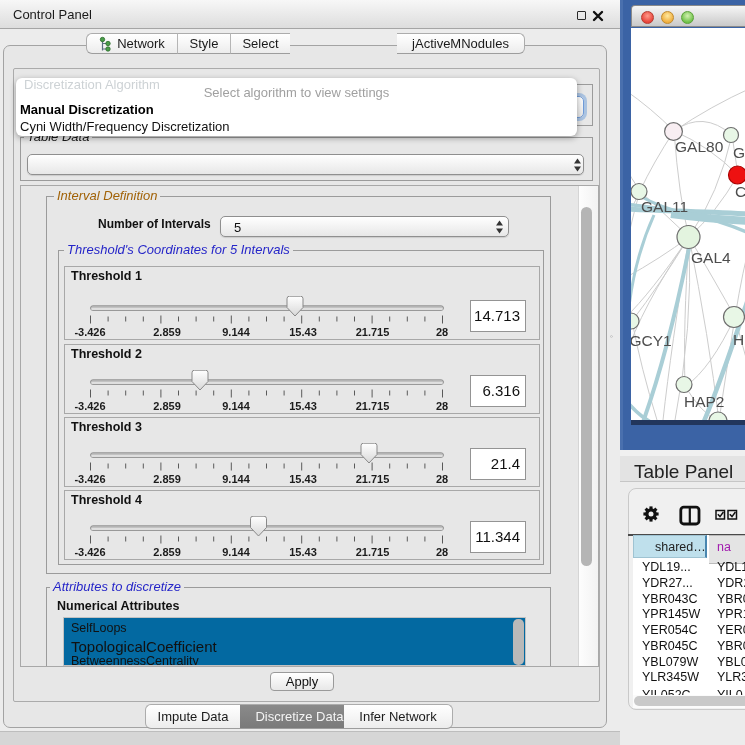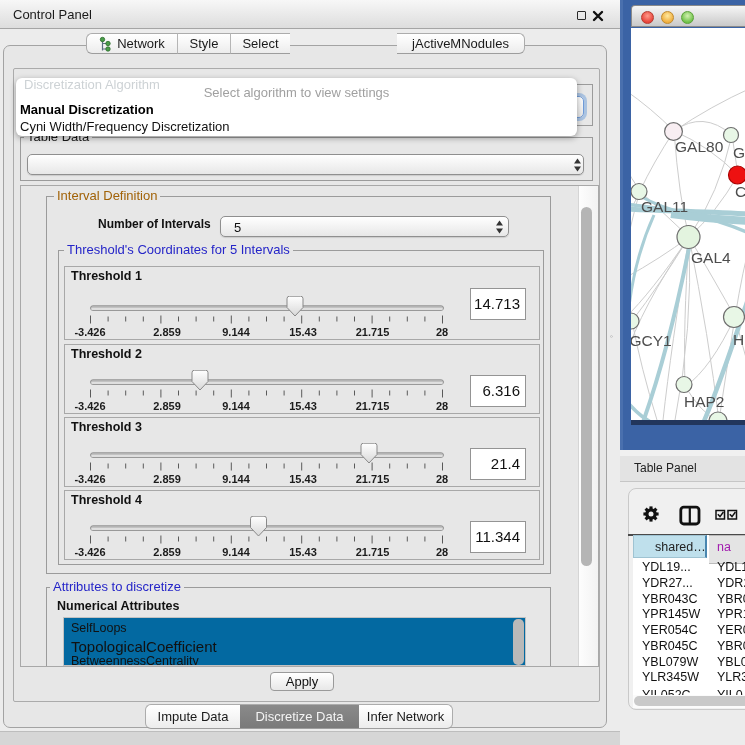--- a/index.html
+++ b/index.html
@@ -1,20 +1,20 @@
 <!DOCTYPE html>
 <html><head>
 <meta charset="utf-8">
 <style>
 * { margin:0; padding:0; box-sizing:border-box; }
 html,body { width:745px; height:745px; overflow:hidden; background:#ececec;
   font-family:"Liberation Sans", sans-serif; }
 .abs { position:absolute; }
 .grp { position:absolute; border:1px solid #9b9b9b; }
-.grplbl { position:absolute; font-size:13px; background:#e7e7e7; padding:0 3px; line-height:14px; }
+.grplbl { position:absolute; font-size:13px; background:#e7e7e7; padding:0 3px; line-height:14px;font-style:italic; }
 .combo { position:absolute; border:1px solid #8f8f8f; border-radius:5px;
   background:linear-gradient(#ffffff,#f4f4f4 45%,#e7e7e7); box-shadow:0 1px 1px rgba(0,0,0,0.12); }
 .combo .ctext { position:absolute; font-size:13px; color:#111; top:50%; transform:translateY(-50%); white-space:nowrap; }
 .stepper { position:absolute; width:9px; height:14px; top:50%; transform:translateY(-50%); }
 .tabseg { position:absolute; top:33px; height:21px; border-top:1px solid #acacac; border-bottom:1px solid #9d9d9d;
   background:linear-gradient(#ffffff,#f6f6f6 50%,#ececec); color:#1a1a1a; font-size:13px;
   display:flex; align-items:center; justify-content:center; white-space:nowrap; }
 .tabseg.dark { background:linear-gradient(#8a8a8a,#7a7a7a); color:#f4f4f4; }
 .btabseg { position:absolute; top:704px; height:25px; border-top:1px solid #acacac; border-bottom:1px solid #9d9d9d;
   background:linear-gradient(#ffffff,#f6f6f6 50%,#ececec); color:#1a1a1a; font-size:13px;
@@ -126,21 +126,21 @@
           <stop offset="1" stop-color="#d8d8d8"></stop>
         </linearGradient>
       </defs>
     </svg>
     <div class="ticklbl" style="left:90px;top:325.5px;">-3.426</div>
     <div class="ticklbl" style="left:167px;top:325.5px;">2.859</div>
     <div class="ticklbl" style="left:236px;top:325.5px;">9.144</div>
     <div class="ticklbl" style="left:303px;top:325.5px;">15.43</div>
     <div class="ticklbl" style="left:372.5px;top:325.5px;">21.715</div>
     <div class="ticklbl" style="left:442px;top:325.5px;">28</div>
-    <div class="vbox" style="top:288px;">14.713</div>
+    <div class="vbox" style="top:300px;">14.713</div>
     <div class="thrbox" style="top:344px;height:70px;"></div>
     <div class="thrlbl" style="top:347px;">Threshold 2</div>
     <svg class="abs" style="left:86px;top:370.3px;" width="362" height="30" viewBox="0 0 362 30">
       <rect x="4.5" y="9.8" width="353" height="4.6" rx="2.3" fill="#c2c2c2" stroke="#8a8a8a" stroke-width="0.9"></rect>
       <rect x="5.2" y="12.2" width="351.6" height="1.6" rx="0.8" fill="#e9e9e9" stroke="none"></rect>
       <g stroke="#5a5a5a" stroke-width="1">
         <line x1="4.5" y1="19.5" x2="4.5" y2="27.5"></line>
         <line x1="22.1" y1="20.5" x2="22.1" y2="25.5"></line>
         <line x1="39.7" y1="20.5" x2="39.7" y2="25.5"></line>
         <line x1="57.300000000000004" y1="20.5" x2="57.300000000000004" y2="25.5"></line>
@@ -284,21 +284,21 @@
 <div class="abs" style="left:16px;top:78px;width:561px;height:58px;background:#ffffff;border-radius:6px;box-shadow:0 2px 6px rgba(0,0,0,0.35);z-index:50;"></div>
 <div class="abs" style="left:24px;top:77px;font-size:13px;color:#cdd2d5;z-index:51;">Discretization Algorithm</div>
 <div class="abs" style="left:16px;top:85px;width:561px;text-align:center;font-size:13px;color:#a0a0a0;z-index:51;">Select algorithm to view settings</div>
 <div class="abs" style="left:20px;top:102px;font-size:13px;font-weight:bold;color:#000;z-index:51;">Manual Discretization</div>
 <div class="abs" style="left:20px;top:119px;font-size:13px;color:#111;z-index:51;">Cyni Width/Frequency Discretization</div>
 
 <div class="abs" style="left:270px;top:672px;width:64px;height:19px;border:1px solid #9a9a9a;border-radius:4px;background:linear-gradient(#ffffff,#e8e8e8);font-size:13px;color:#111;text-align:center;line-height:17px;">Apply</div>
 
 <div class="btabseg" style="left:145px;width:95px;border-left:1px solid #acacac;border-radius:6px 0 0 6px;">Impute Data</div>
 <div class="btabseg dark" style="left:240px;width:119px;">Discretize Data</div>
-<div class="btabseg" style="left:359px;width:94px;border-right:1px solid #acacac;border-radius:0 6px 6px 0;">Infer Network</div>
+<div class="btabseg" style="left:344px;width:109px;border-right:1px solid #acacac;border-radius:0 6px 6px 0;">Infer Network</div>
 
 <div class="abs" style="left:0;top:731px;width:620px;height:14px;background:#d6d6d6;border-top:1px solid #bdbdbd;"></div>
 
 <div class="abs" style="left:610px;top:332px;font-size:8px;color:#8a8a8a;">◦</div>
 
 <div class="abs" style="left:620px;top:0;width:125px;height:450px;background:#3b63a5;"></div>
 <div class="abs" style="left:620px;top:0;width:3px;height:450px;background:#4a70ae;"></div>
 
 <div class="abs" style="left:631px;top:5px;width:114px;height:22px;background:linear-gradient(#f6f6f6,#c9c9c9);border:1px solid #8a8a8a;border-right:none;border-radius:4px 0 0 0;"></div>
 <div class="abs" style="left:641px;top:10.5px;width:13px;height:13px;border-radius:50%;background:radial-gradient(circle at 50% 35%, #ff9a8a, #e8443a 70%);border:1px solid #b53c30;"></div>
@@ -368,21 +368,21 @@
   <text x="102" y="317">H</text>
   <text x="53" y="379">HAP2</text>
  </g>
 </svg>
 </div>
 
 <div class="abs" style="left:631px;top:420px;width:114px;height:5px;background:#22365c;"></div>
 
 <div class="abs" style="left:620px;top:450px;width:125px;height:6px;background:#f0f0f0;"></div>
 <div class="abs" style="left:620px;top:456px;width:125px;height:26px;background:#e3e3e3;border-bottom:1px solid #c6c6c6;"></div>
-<div class="abs" style="left:634px;top:461px;font-size:12px;color:#222;">Table Panel</div>
+<div class="abs" style="left:634px;top:461px;font-size:19px;color:#222;">Table Panel</div>
 <div class="abs" style="left:620px;top:483px;width:125px;height:262px;background:#ececec;"></div>
 <div class="abs" style="left:628px;top:488px;width:130px;height:222px;background:#f0f0f0;border:1px solid #c9c9c9;border-radius:8px 0 0 8px;"></div>
 <div class="abs" style="left:628px;top:534px;width:117px;height:1.5px;background:#4a4a4a;"></div>
 
 <svg class="abs" style="left:628px;top:488px;" width="117" height="46" viewBox="0 0 117 46">
  <g fill="#111">
   <g transform="translate(23,26)">
    <g stroke="#111" stroke-width="3.1">
     <line x1="0" y1="-7.6" x2="0" y2="7.6"></line>
     <line x1="-7.6" y1="0" x2="7.6" y2="0"></line>

